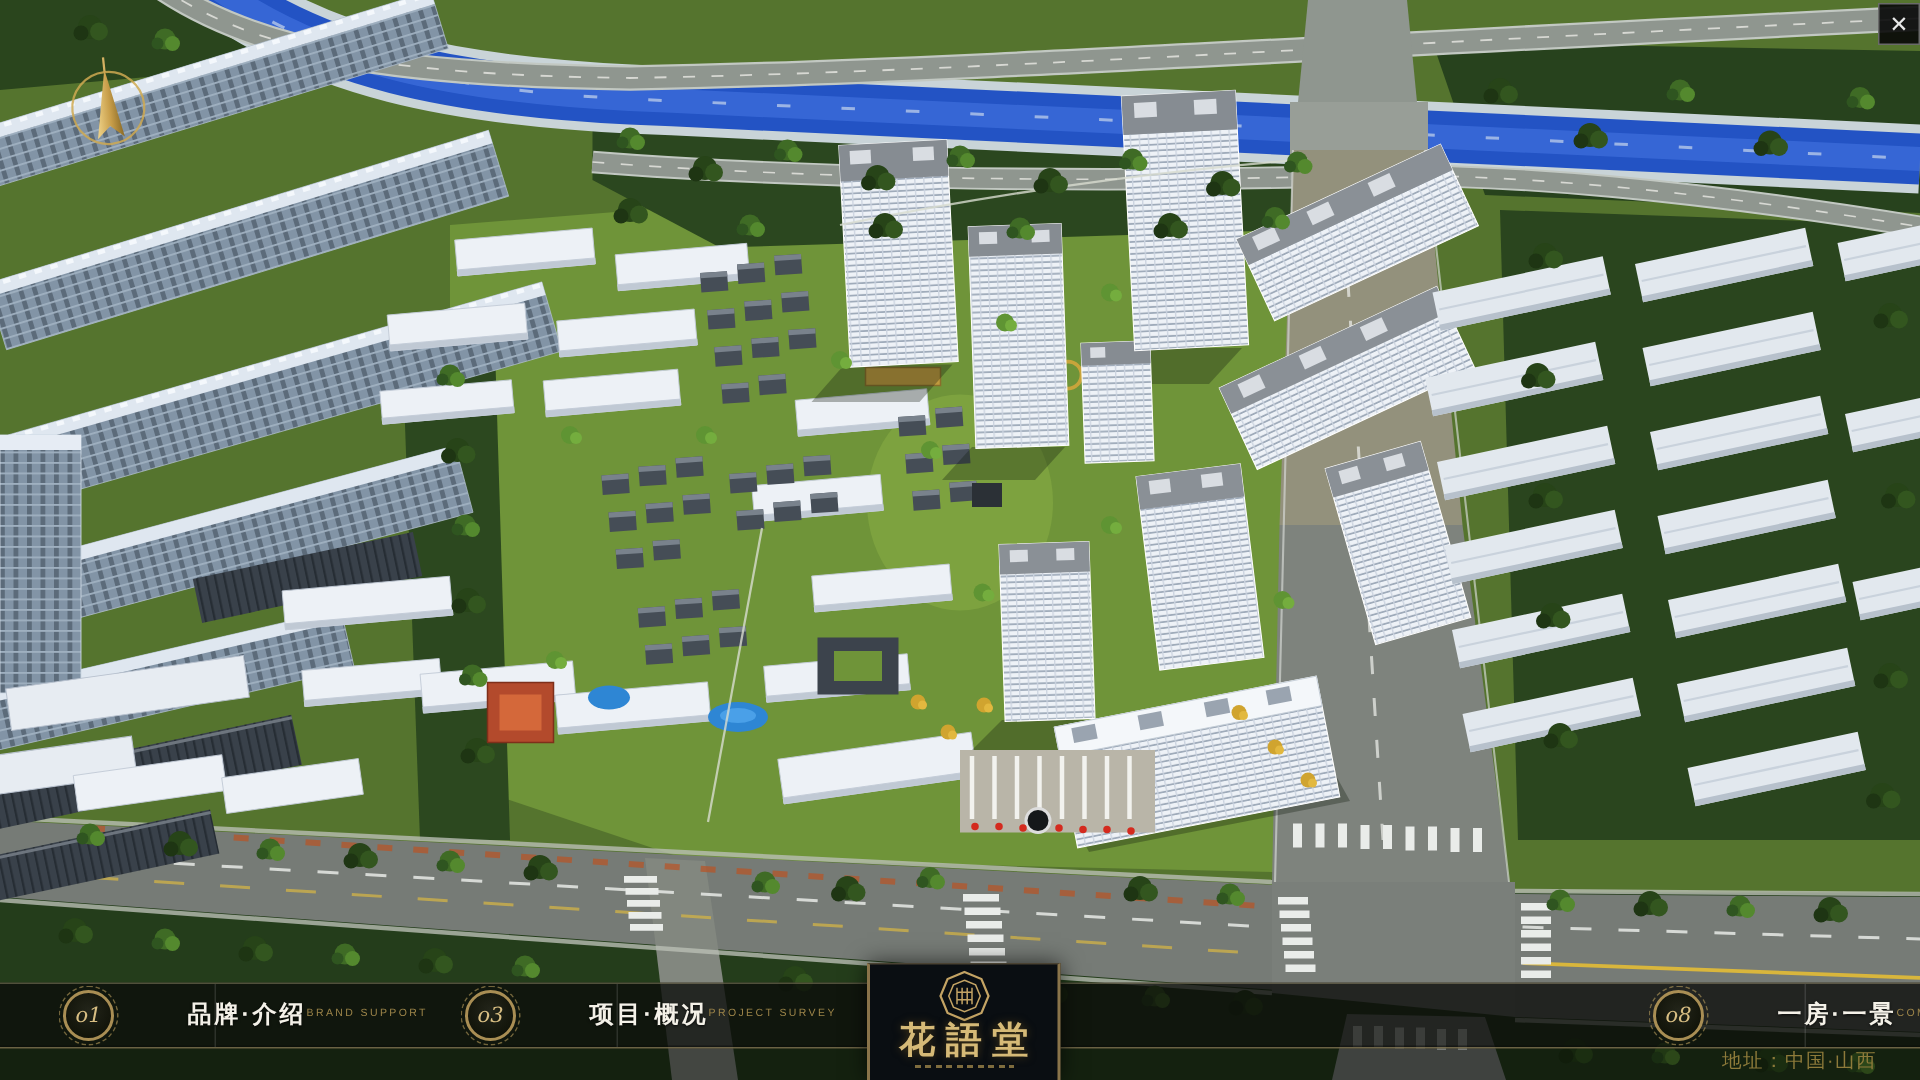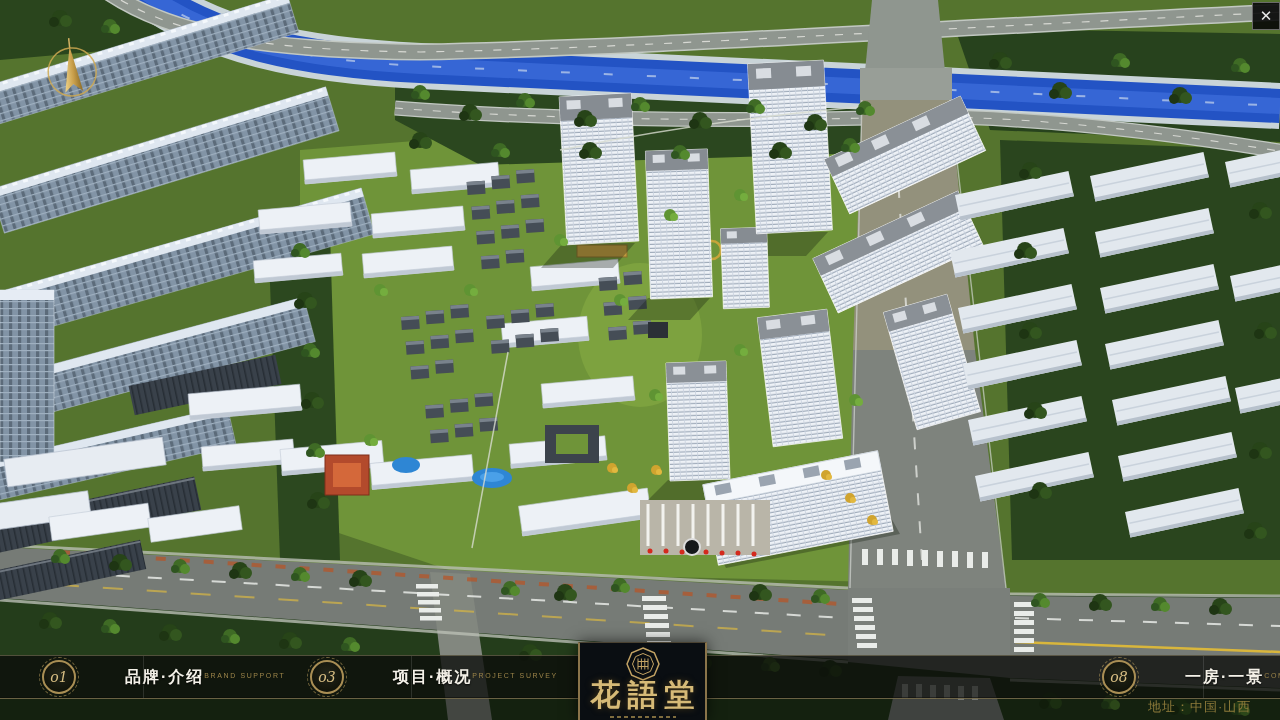--- a/index.html
+++ b/index.html
@@ -36,21 +36,21 @@
     text-shadow:0 1px 2px rgba(0,0,0,.8);}
   .nav-en{margin-top:3px;font-size:7px;color:#9c8449;letter-spacing:1.6px;white-space:nowrap;}
 
   
   .logo-box{position:absolute;left:578px;top:642px;width:129px;height:78px;
     background:#0a0e12;border-top:1px solid #4a4232;
     border-left:2px solid #8a744a;border-right:2px solid #8a744a;
     box-sizing:border-box;z-index:22;display:flex;flex-direction:column;
     align-items:center;box-shadow:0 0 14px rgba(0,0,0,.65);cursor:pointer;}
   .logo-seal{margin-top:4px;width:34px;height:34px;}
-  .logo-name{font-family:Liberation Mono, monospace;font-weight:bold;font-size:30px;
+  .logo-name{font-family:Liberation Sans, sans-serif;font-weight:bold;font-size:24px;
     color:#d6ba77;letter-spacing:7px;text-indent:7px;line-height:1;margin-top:1px;
     text-shadow:0 0 6px rgba(120,90,30,.6);}
   .logo-tag{width:66px;height:2px;margin-top:4px;opacity:.8;
     background:repeating-linear-gradient(90deg,#9c8449 0 4px,transparent 4px 7px);}
 
   .address{position:absolute;left:1148px;top:698px;width:120px;z-index:26;
     font-size:13px;color:#8d7a3a;letter-spacing:1px;white-space:nowrap;}
 </style>
 </head>
 <body>

